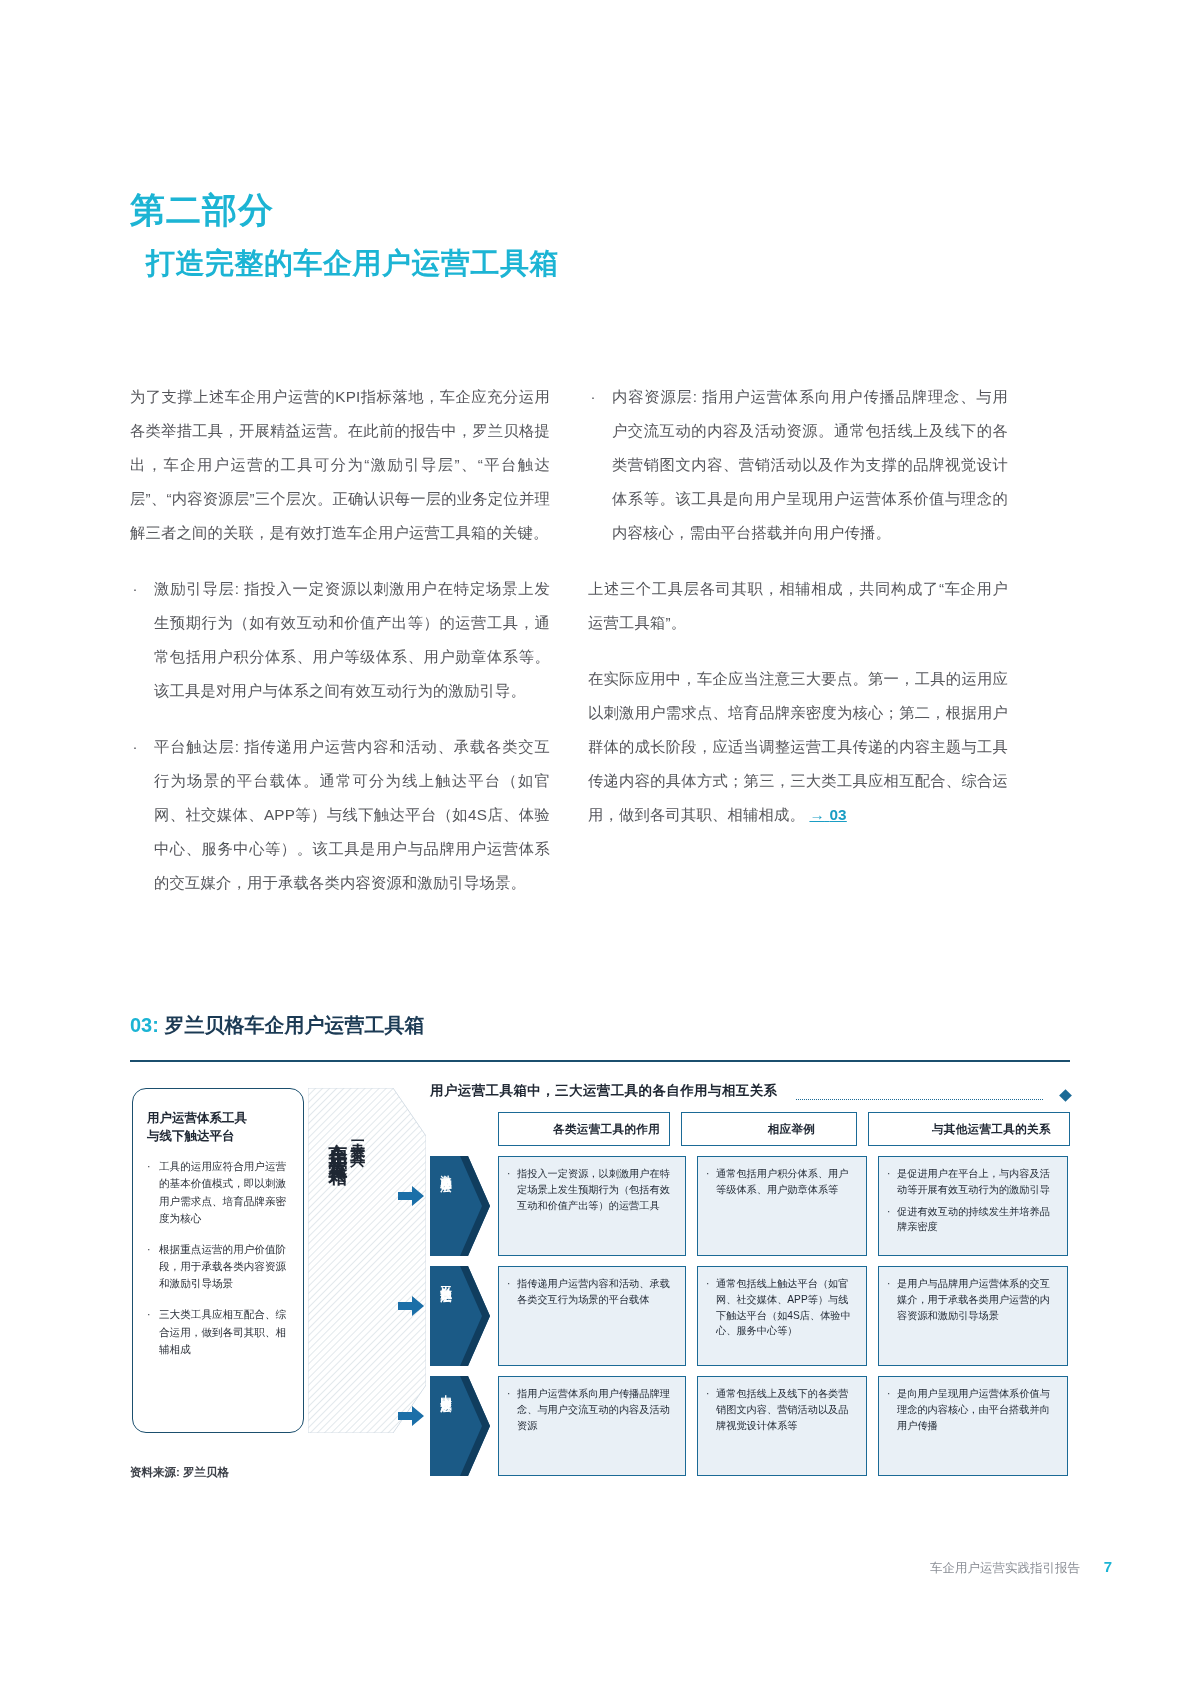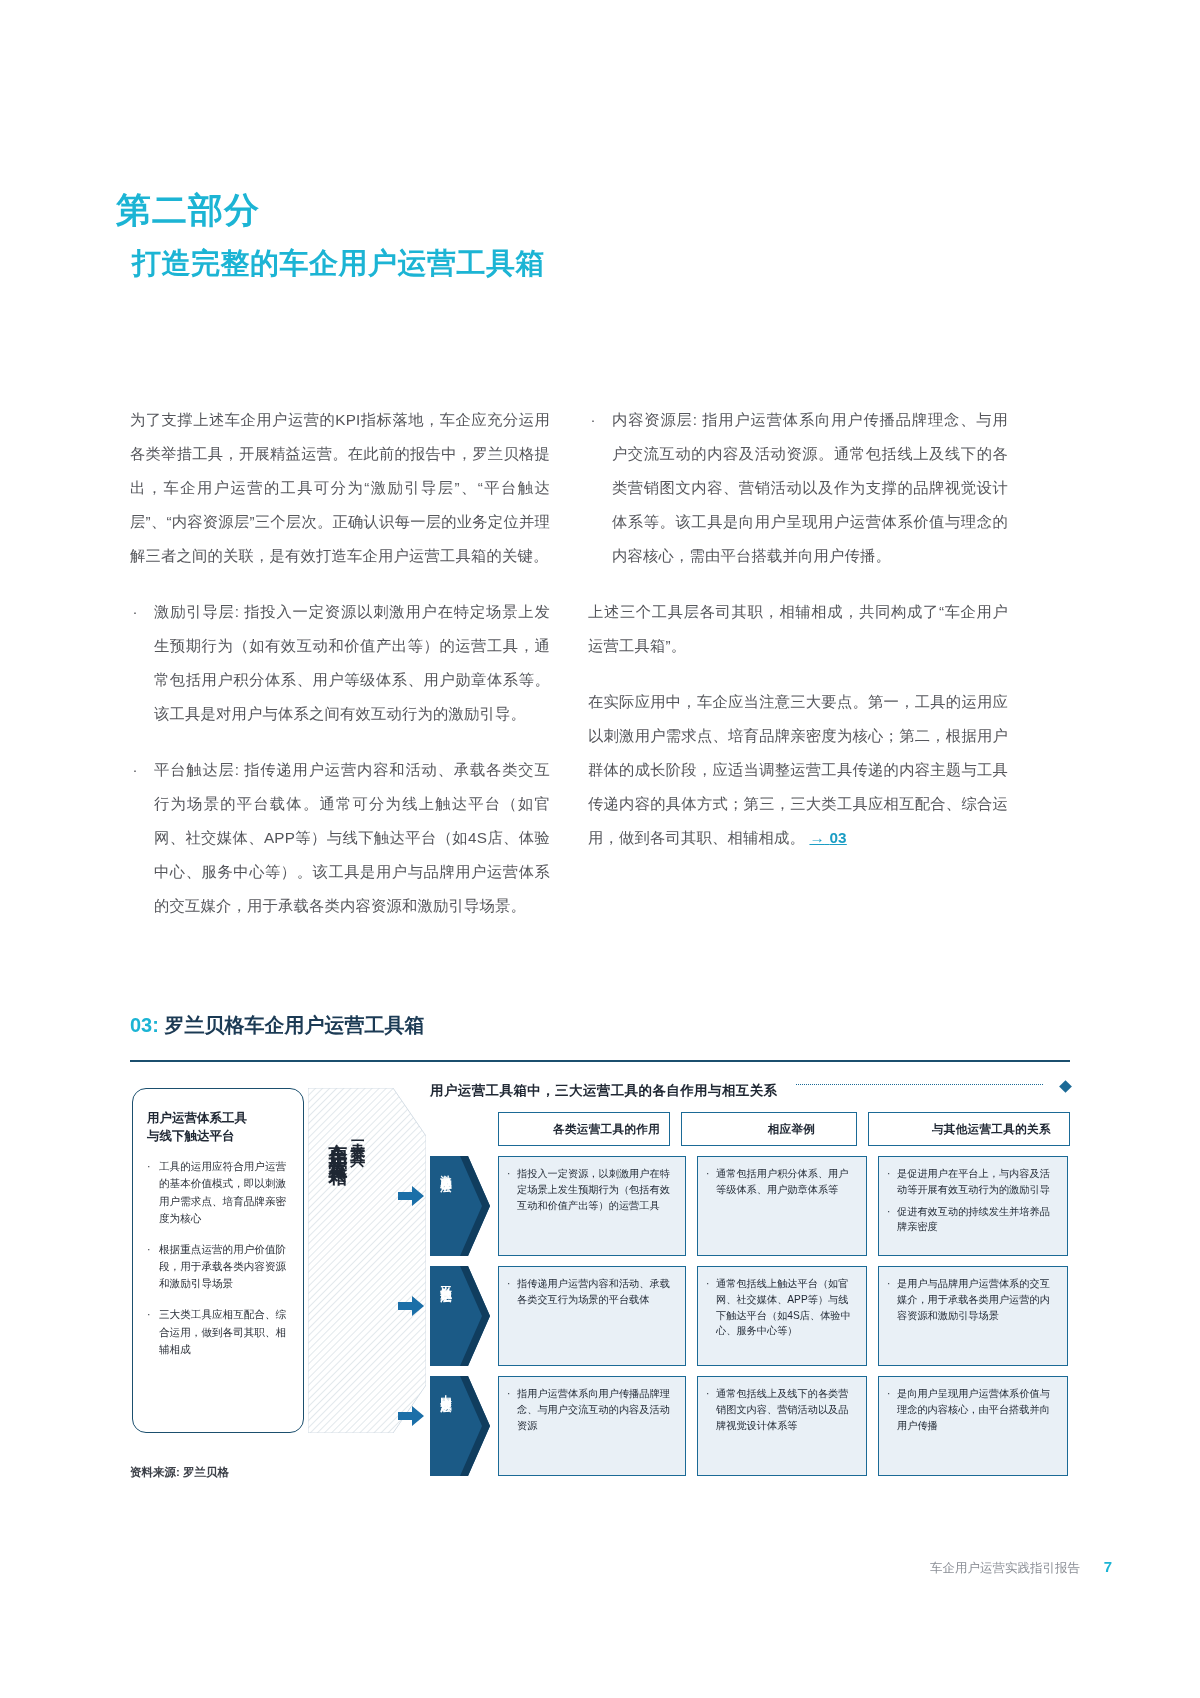--- a/index.html
+++ b/index.html
@@ -8,33 +8,33 @@
     width:1200px; height:1698px;
     background:#ffffff;
     font-family:"Liberation Sans","DejaVu Sans",sans-serif;
     color:#4a4a4a;
     position:relative;
     overflow:hidden;
   }
   .page { position:relative; width:1200px; height:1698px; }
 
   
-  .title-wrap { position:absolute; left:116px; top:190px; }
+  .title-wrap { position:absolute; left:130px; top:190px; }
   .title-main {
     font-size:35px; font-weight:bold; color:#1cb4d4; letter-spacing:1px;
     line-height:1.15; margin:0 0 8px 0;
   }
   .title-sub {
     font-size:29px; font-weight:bold; color:#1cb4d4; letter-spacing:0.5px;
     line-height:1.2; margin:16px;
   }
 
   
   .cols { position:absolute; left:130px; top:380px; width:945px; display:flex; gap:38px; }
-  .col { width:420px;margin-top:23px; }
+  .col { width:420px; }
   .para {
     font-size:15.3px; line-height:34px; color:#55565b; margin:0 0 22px 0;
     text-align:justify; letter-spacing:0.2px;
   }
   .bullet-list { margin:0; padding:0; list-style:none; }
   .bullet-item {
     display:flex; gap:14px; margin-bottom:22px;
     font-size:15.3px; line-height:34px; color:#55565b; letter-spacing:0.2px;
   }
   .bullet-dot { flex:0 0 10px; color:#55565b; font-size:15px; line-height:34px; text-align:center; }
@@ -79,21 +79,21 @@
   .vtxt {
     writing-mode:vertical-rl; text-orientation:upright;
     letter-spacing:3px; line-height:1.05;
   }
   .vtxt.big { font-size:19px; }
   .vtxt.small { font-size:15px; }
 
   
   .ex-subhead {
     position:absolute; left:300px; top:22px; width:640px;
-    display:flex; align-items:flex-start; gap:18px;
+    display:flex; align-items:flex-end; gap:18px;
   }
   .ex-subhead-text { font-size:13.5px; font-weight:bold; color:#1f2733; white-space:nowrap; letter-spacing:0.4px;}
   .dotline { flex:1; height:1px; border-top:1.6px dotted #1b6a96; margin-top:2px; }
   .diamond { width:9px; height:9px; background:#1b6a96; transform:rotate(45deg); flex:0 0 9px; }
 
   
   .matrix { position:absolute; left:300px; top:52px; width:640px; height:322px; }
   .mrow { position:absolute; left:0; width:640px; display:flex; }
   .layer-tab {
     position:relative; width:60px; flex:0 0 60px;

